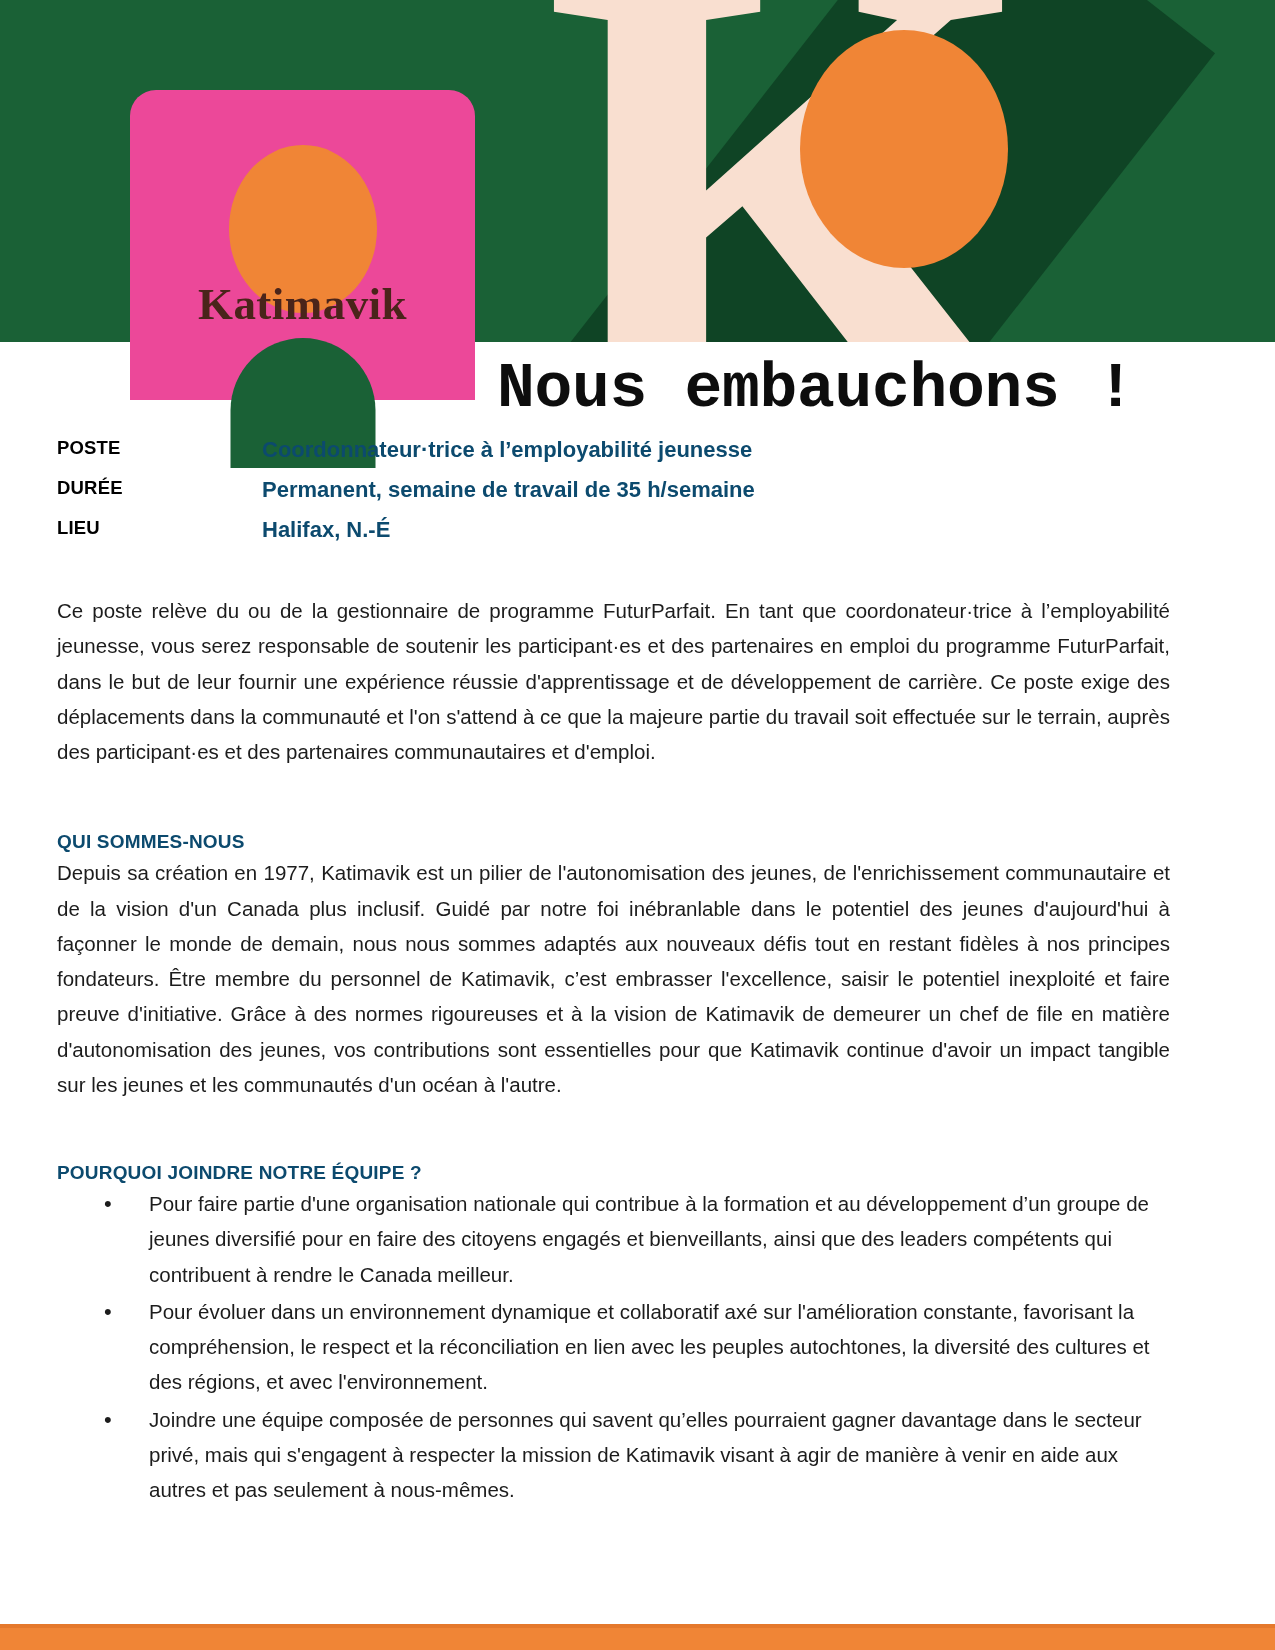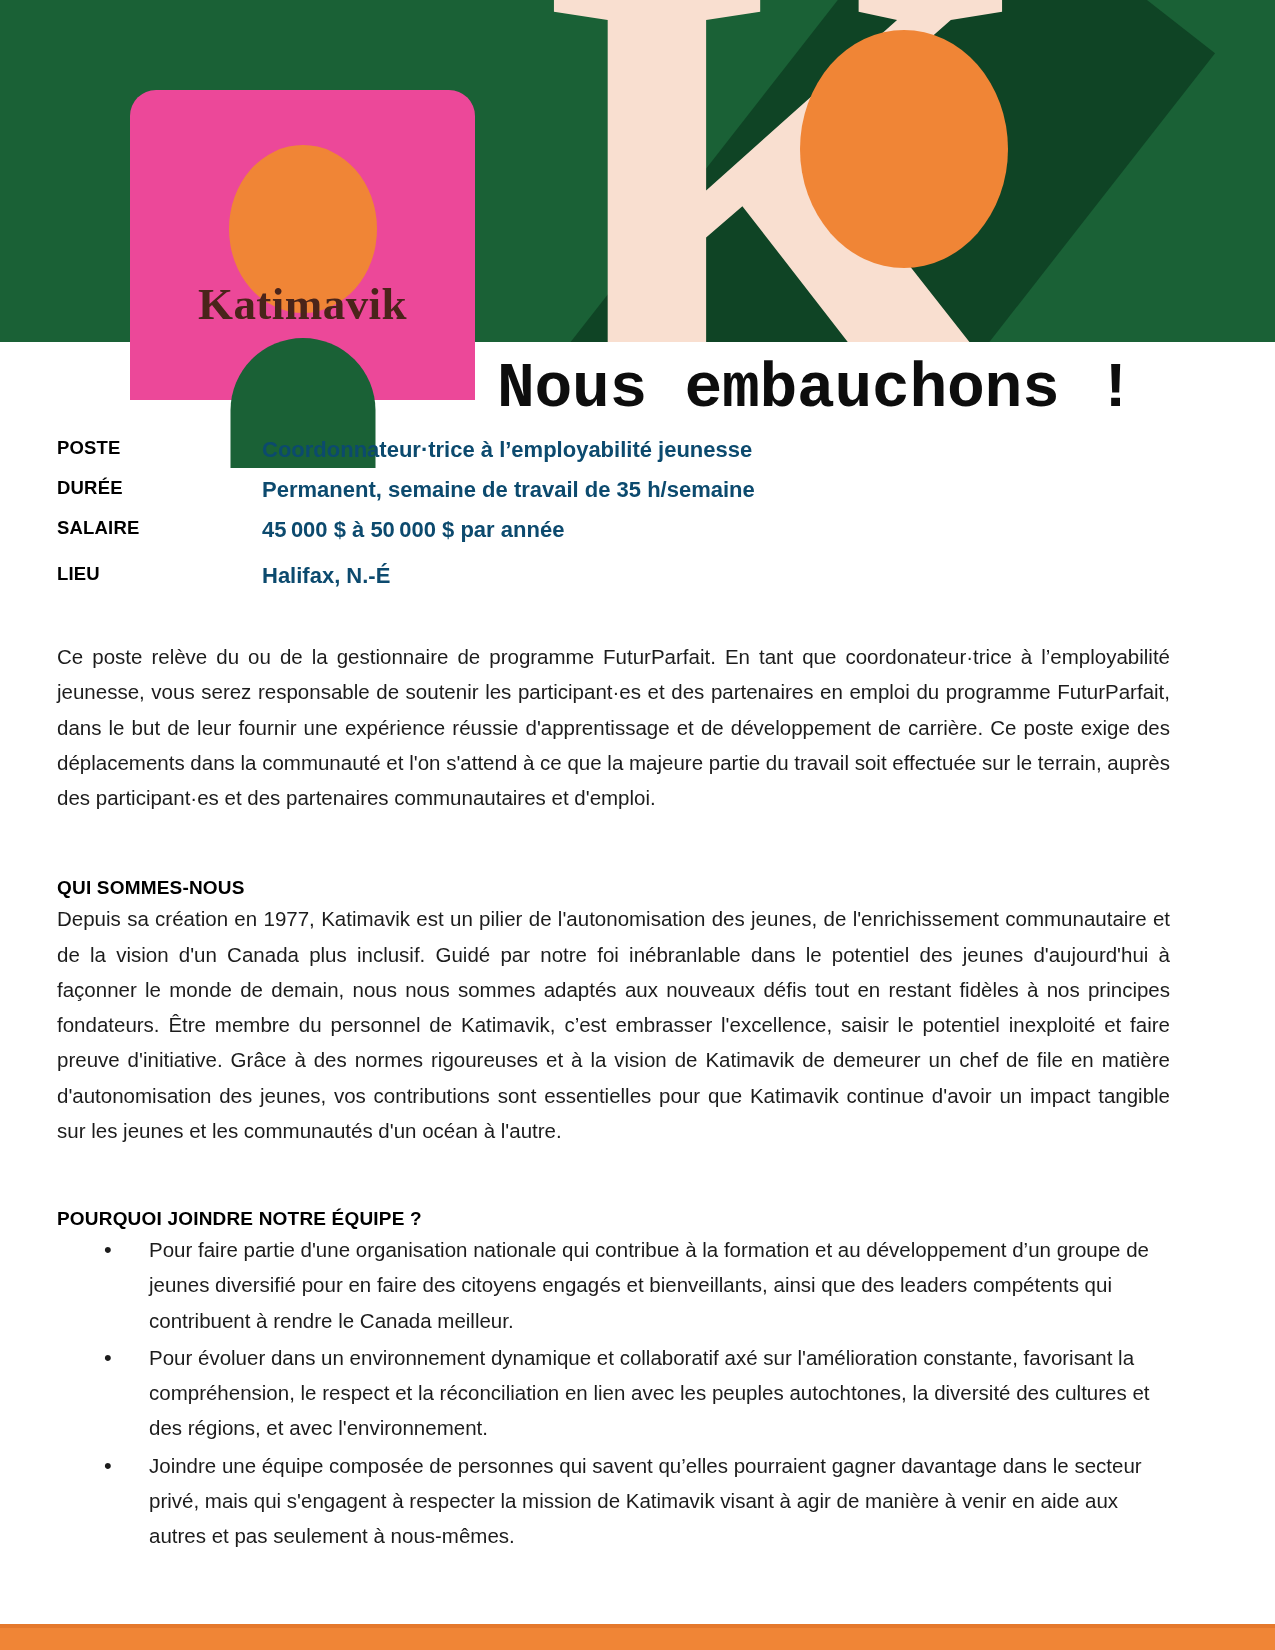--- a/index.html
+++ b/index.html
@@ -156,21 +156,21 @@
     line-height: 1.72;
     color: #1c1c1c;
     text-align: justify;
     text-justify: inter-word;
   }
 
   h2.section-heading {
     margin: 0 0 2px 0;
     font-size: 19px;
     font-weight: bold;
-    color: #000000;
+    color: #0c4a6e;
     letter-spacing: 0.01em;
   }
 
   ul.bullets {
     margin: 0;
     padding: 0 0 0 45px;
     list-style: none;
   }
   ul.bullets li {
     position: relative;
@@ -231,24 +231,20 @@
     <table class="info-table">
       <tbody>
         <tr>
           <td class="info-label">POSTE</td>
           <td class="info-value">Coordonnateur·trice à l’employabilité jeunesse</td>
         </tr>
         <tr>
           <td class="info-label">DURÉE</td>
           <td class="info-value">Permanent, semaine de travail de 35 h/semaine</td>
         </tr>
-        <tr class="spaced">
-          <td class="info-label">SALAIRE</td>
-          <td class="info-value">45 000 $ à 50 000 $ par année</td>
-        </tr>
         <tr>
           <td class="info-label">LIEU</td>
           <td class="info-value">Halifax, N.-É</td>
         </tr>
       </tbody>
     </table>
 
     <div class="section-gap"></div>
 
     <p class="body-text">Ce poste relève du ou de la gestionnaire de programme FuturParfait. En tant que coordonateur·trice à l’employabilité jeunesse, vous serez responsable de soutenir les participant·es et des partenaires en emploi du programme FuturParfait, dans le but de leur fournir une expérience réussie d'apprentissage et de développement de carrière. Ce poste exige des déplacements dans la communauté et l'on s'attend à ce que la majeure partie du travail soit effectuée sur le terrain, auprès des participant·es et des partenaires communautaires et d'emploi.</p>

